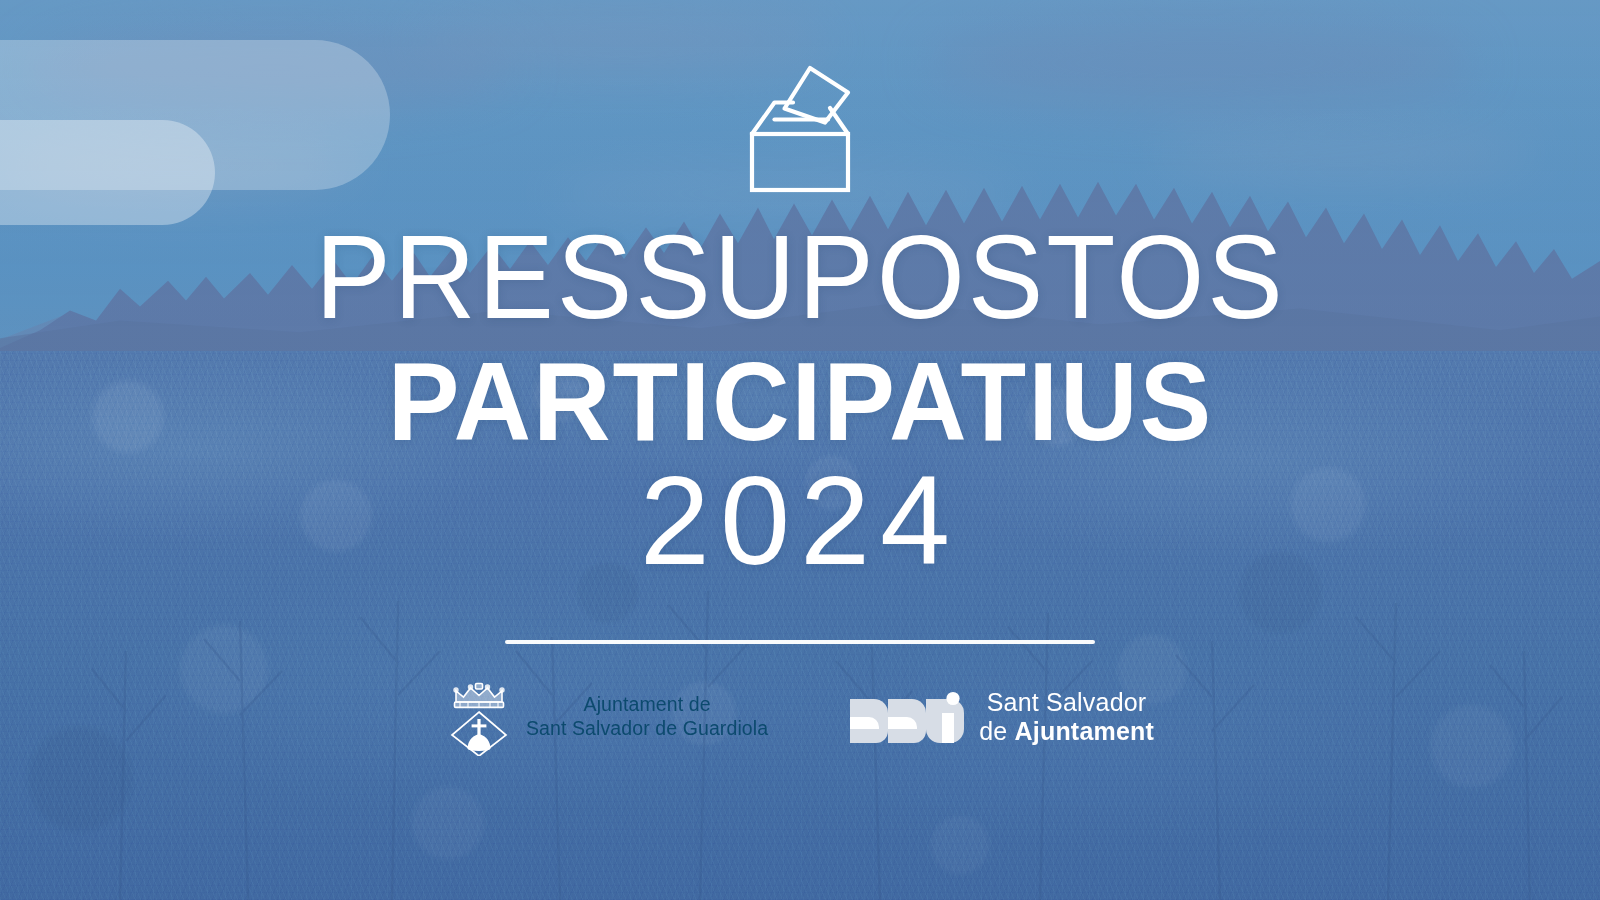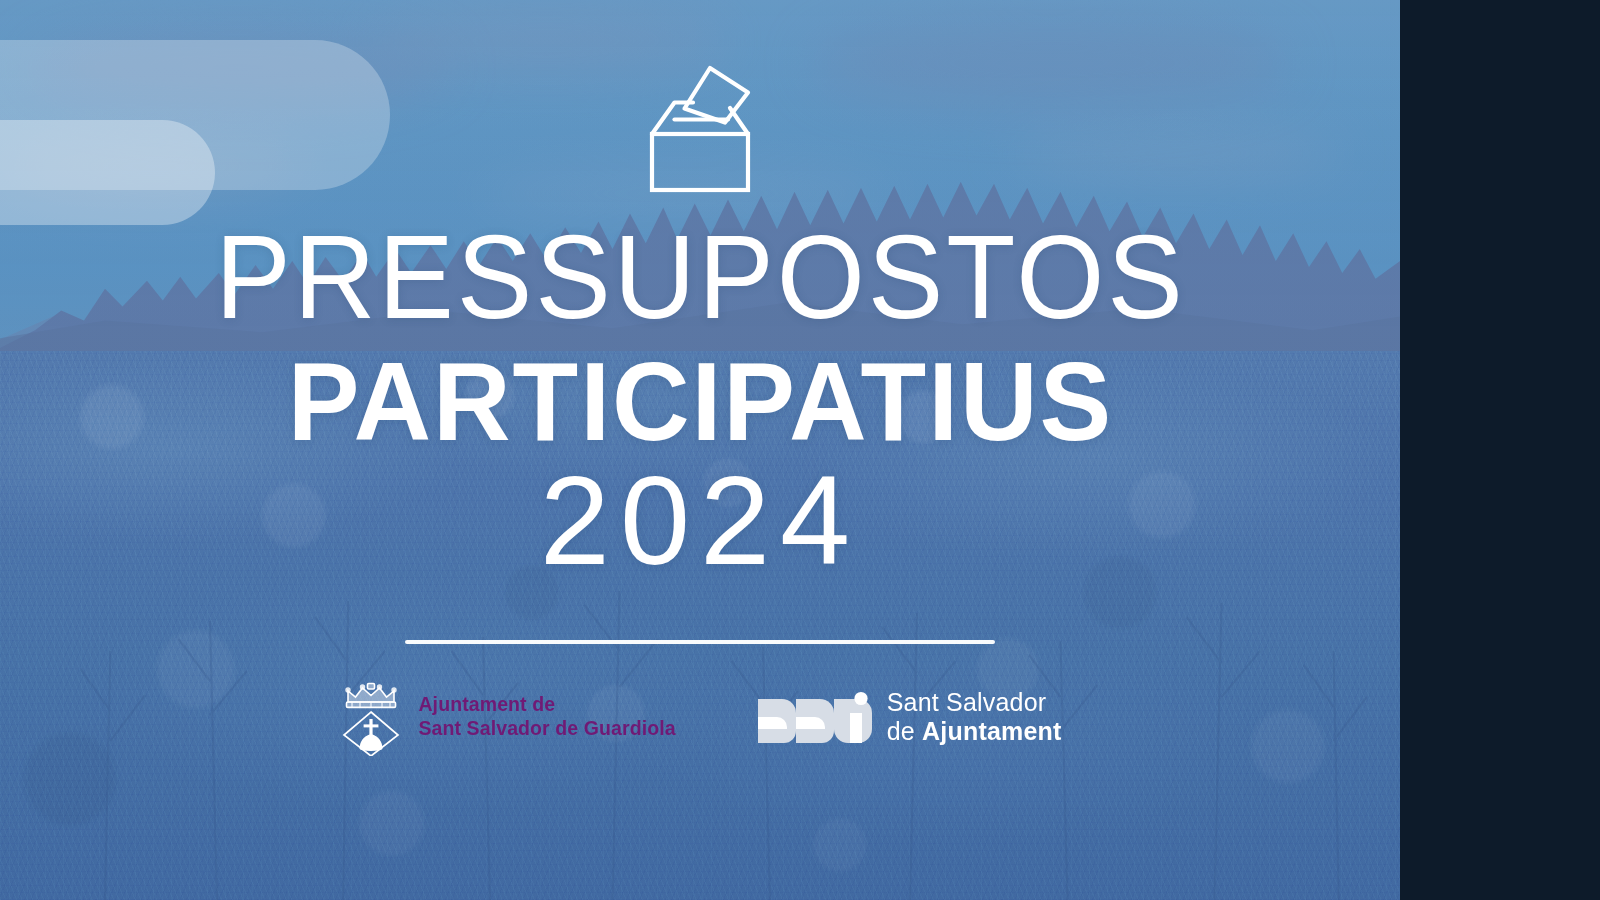--- a/index.html
+++ b/index.html
@@ -1,21 +1,21 @@
 <!DOCTYPE html>
 <html lang="ca"><head>
 <meta charset="utf-8">
 <title>Pressupostos Participatius 2024</title>
 <style>
   html,body{margin:0;padding:0;background:#0d1b2a;}
   *{box-sizing:border-box;}
 
   .poster{
     position:relative;
-    width:1400px;height:900px;
+    width:1600px;height:900px;
     overflow:hidden;
     font-family:"Liberation Sans","DejaVu Sans",sans-serif;
     background:#6ea5cd;
     user-select:none;
   }
 
   
   .bg{position:absolute;inset:0;overflow:hidden;}
 
   
@@ -126,24 +126,24 @@
     margin-top:56px;opacity:.97;
   }
 
   .logos{
     margin-top:34px;display:flex;align-items:center;justify-content:center;gap:78px;
   }
 
   
   .ajuntament{display:flex;align-items:center;gap:14px;}
   .ajuntament .crest{width:66px;height:78px;display:block;}
-  .ajuntament .aj-text{color:#701a75;font-weight:700;font-size:19.5px;line-height:1.22;letter-spacing:.1px;}
-
-  
-  .ssg{display:flex;align-items:center;gap:15px;}
+  .ajuntament .aj-text{color:#0c4a6e;font-weight:400;font-size:19.5px;line-height:1.22;letter-spacing:.1px;text-align:center;}
+
+  
+  .ssg{display:flex;align-items:center;gap:15px;text-align:center;}
   .ssg .mark{width:118px;height:52px;display:block;}
   .ssg .ssg-text{color:#fff;line-height:1.16;}
   .ssg .ssg-l1{font-size:25px;font-weight:300;letter-spacing:.2px;}
   .ssg .ssg-l2{font-size:25px;font-weight:300;letter-spacing:.2px;}
   .ssg .ssg-l2 b{font-weight:700;}
 </style>
 </head>
 <body>
 
 <div class="poster">

